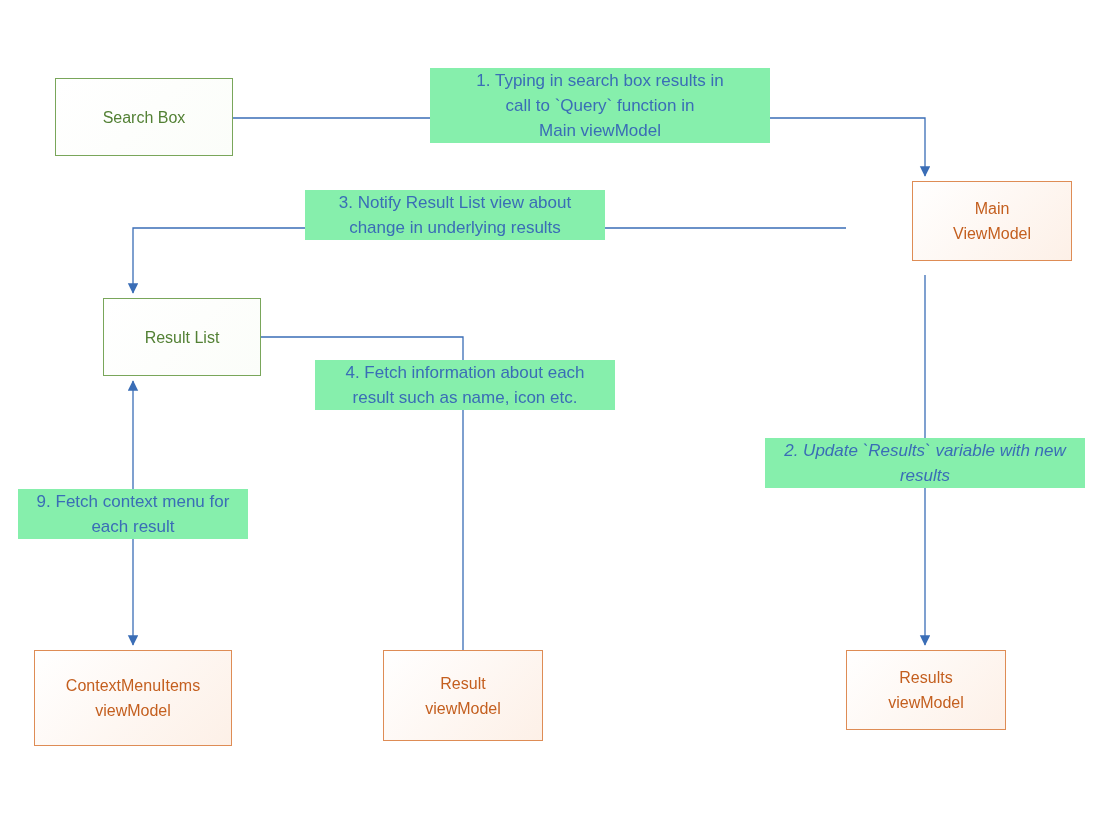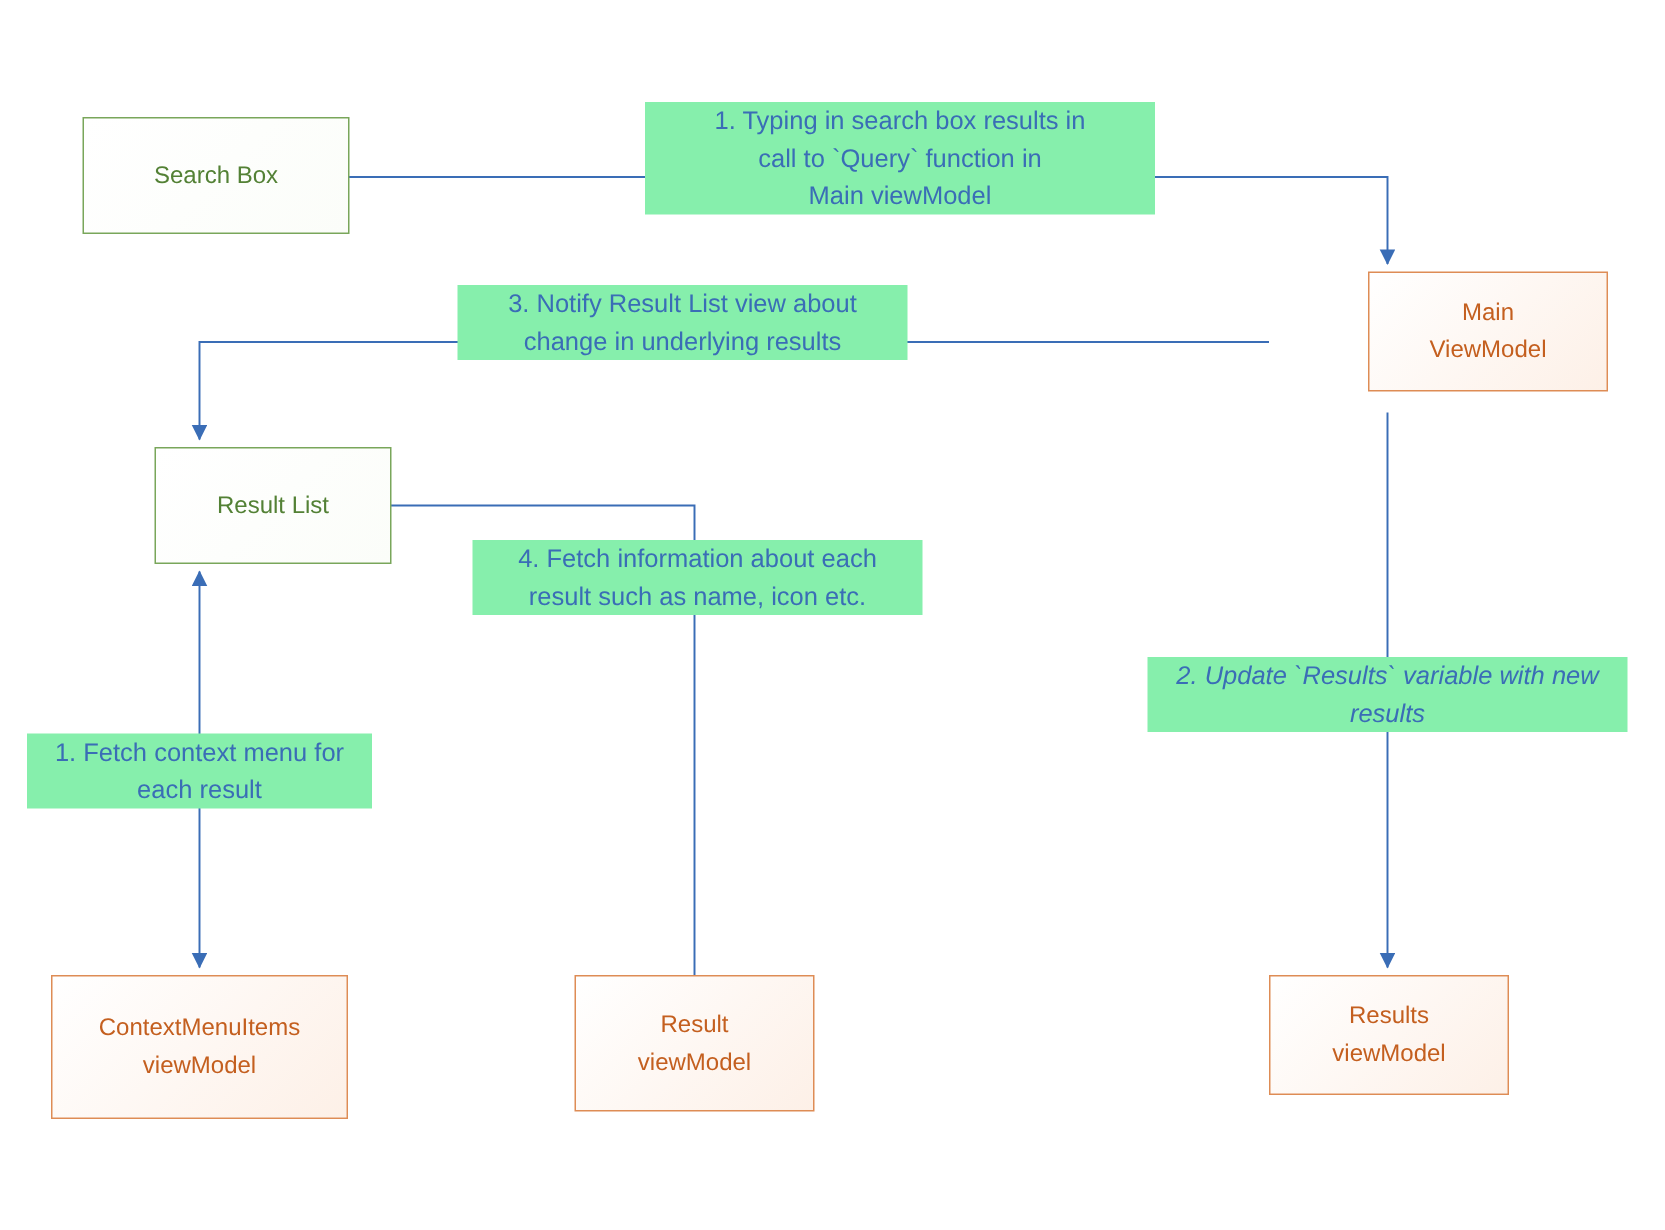--- a/index.html
+++ b/index.html
@@ -109,16 +109,16 @@
 
   <div class="annotation" id="annotation-step2">2. Update `Results` variable with new
 results</div>
 
   <div class="annotation" id="annotation-step3">3. Notify Result List view about
 change in underlying results</div>
 
   <div class="annotation" id="annotation-step4">4. Fetch information about each
 result such as name, icon etc.</div>
 
-  <div class="annotation" id="annotation-step5">1. Fetch context menu for
+  <div class="annotation" id="annotation-step5">9. Fetch context menu for
 each result</div>
 
 </div>
 
 </body></html>

